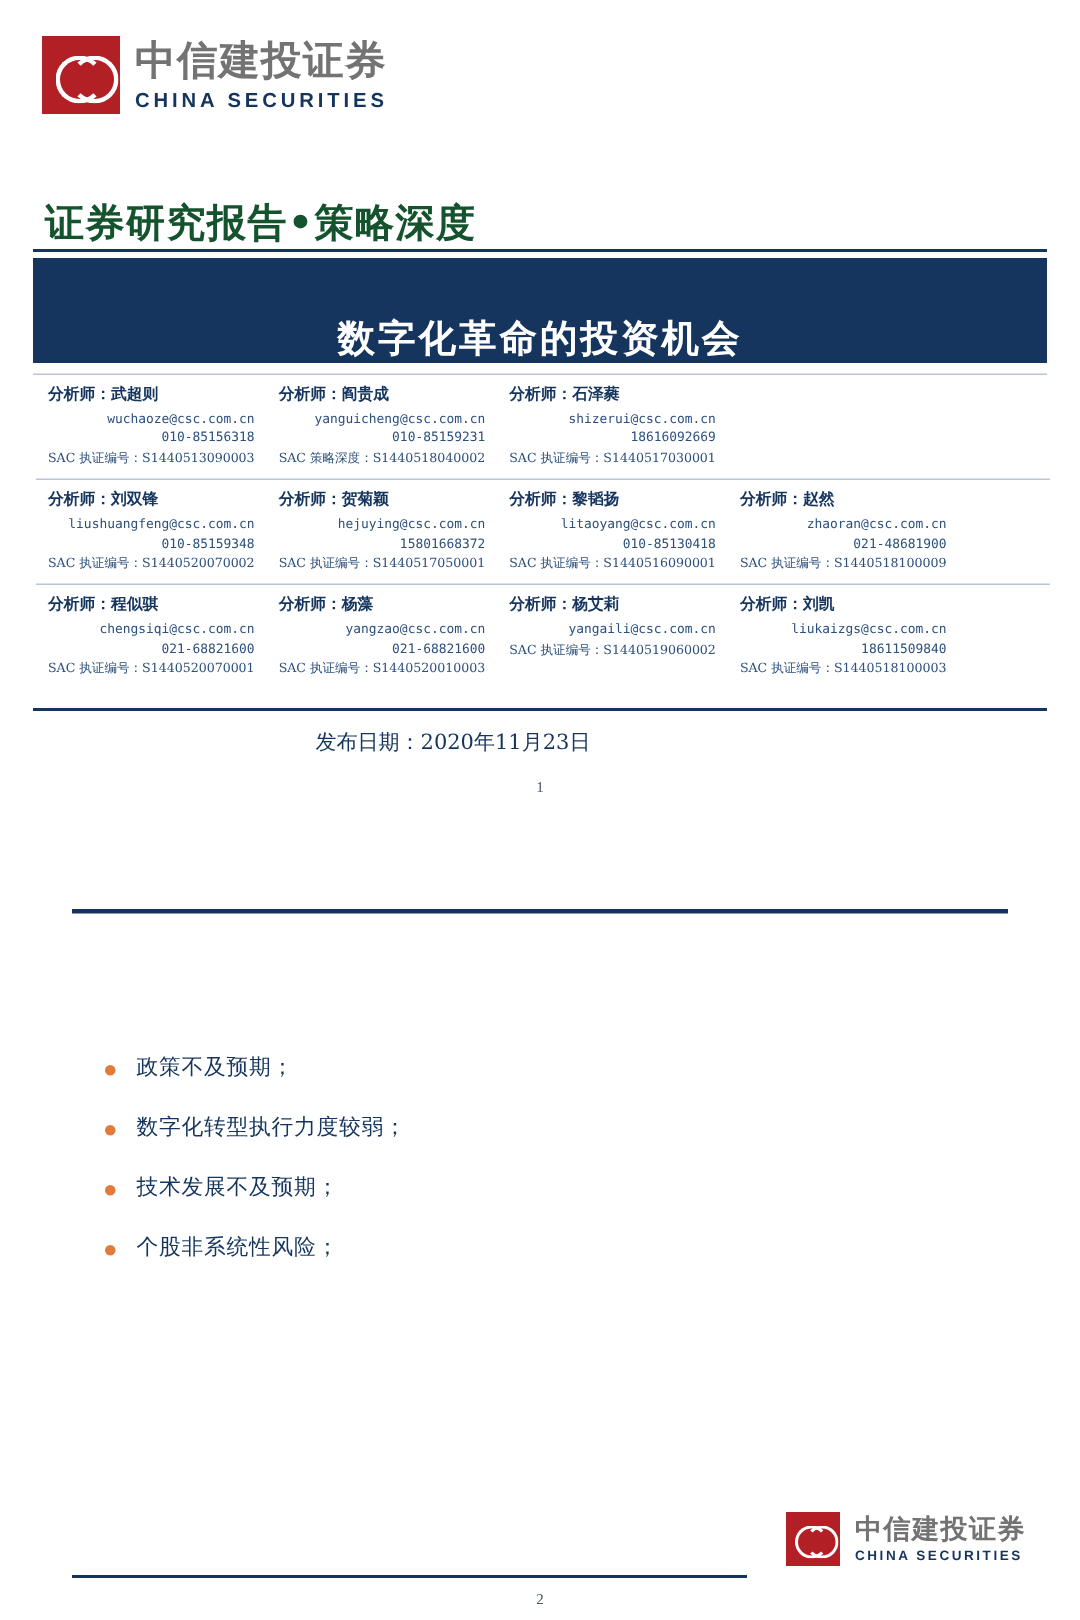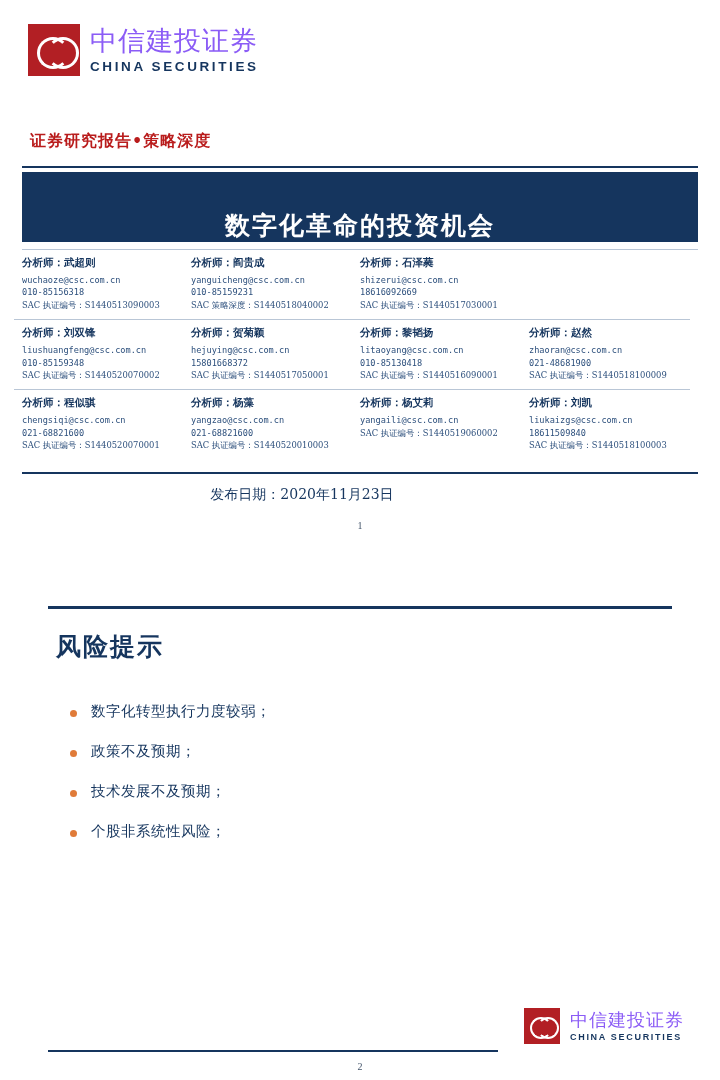--- a/index.html
+++ b/index.html
@@ -54,41 +54,41 @@
     border-radius: 50%;
     border-left-color: transparent;
   }
   .logo-text {
     margin-left: 10px;
     line-height: 1;
   }
   .logo-cn {
     font-family: "DejaVu Serif", serif;
     font-size: 27px;
-    font-weight: normal;
-    color: #8b5cf6;
+    font-weight: bold;
+    color: #737373;
     letter-spacing: 1px;
   }
   .logo-en {
     font-family: "Liberation Sans", sans-serif;
     font-size: 13.5px;
     font-weight: bold;
     color: #15355e;
     letter-spacing: 2.6px;
     margin-top: 6px;
   }
 
   .report-kind {
     position: absolute;
     left: 30px;
     top: 131px;
     font-family: "DejaVu Serif", serif;
-    font-size: 16px;
-    font-weight: bold;
-    color: #b91c1c;
+    font-size: 26px;
+    font-weight: bold;
+    color: #14532d;
     letter-spacing: 1px;
   }
   .kind-rule {
     position: absolute;
     left: 22px;
     top: 166px;
     width: 676px;
     height: 2px;
     background: #15355e;
   }
@@ -107,25 +107,25 @@
   .title-band .t {
     font-family: "DejaVu Serif", serif;
     font-size: 25px;
     font-weight: bold;
     color: #ffffff;
     letter-spacing: 2px;
   }
 
   .analyst-grid {
     position: absolute;
-    left: 14px;
+    left: 24px;
     top: 250px;
     width: 676px;
     display: grid;
-    grid-template-columns: repeat(4, 1fr);
+    grid-template-columns: repeat(5, 1fr);
     row-gap: 0;
   }
   .analyst-cell {
     padding: 6px 8px 8px 8px;
     box-sizing: border-box;
   }
   .analyst-row-sep {
     grid-column: 1 / -1;
     height: 1px;
     background: #b9c6d6;
@@ -137,20 +137,21 @@
     color: #15355e;
     margin-bottom: 4px;
     white-space: nowrap;
   }
   .an-mail, .an-phone, .an-sac {
     font-family: "DejaVu Sans Mono", monospace;
     font-size: 8.6px;
     color: #2c4f7c;
     line-height: 1.45;
     white-space: nowrap;
+    text-align: right;
   }
   .an-mail { color: #2c4f7c; }
   .an-sac {
     font-family: "DejaVu Serif", serif;
     font-size: 8.4px;
   }
 
   .grid-top-rule {
     position: absolute;
     left: 22px;
@@ -383,30 +384,29 @@
   </div>
 
   <div class="grid-bottom-rule"></div>
 
   <div class="pubdate">发布日期：2020年11月23日</div>
   <div class="pg1-num">1</div>
 </div>
 
 <div class="page2">
   <div class="p2-topline"></div>
-  <div class="p2-heading">风险提示</div>
 
   <ul class="bullets">
     <li>
       <span class="dot"></span>
-      <span>数字化转型执行力度较弱；</span>
+      <span>政策不及预期；</span>
     </li>
     <li>
       <span class="dot"></span>
-      <span>政策不及预期；</span>
+      <span>数字化转型执行力度较弱；</span>
     </li>
     <li>
       <span class="dot"></span>
       <span>技术发展不及预期；</span>
     </li>
     <li>
       <span class="dot"></span>
       <span>个股非系统性风险；</span>
     </li>
   </ul>

